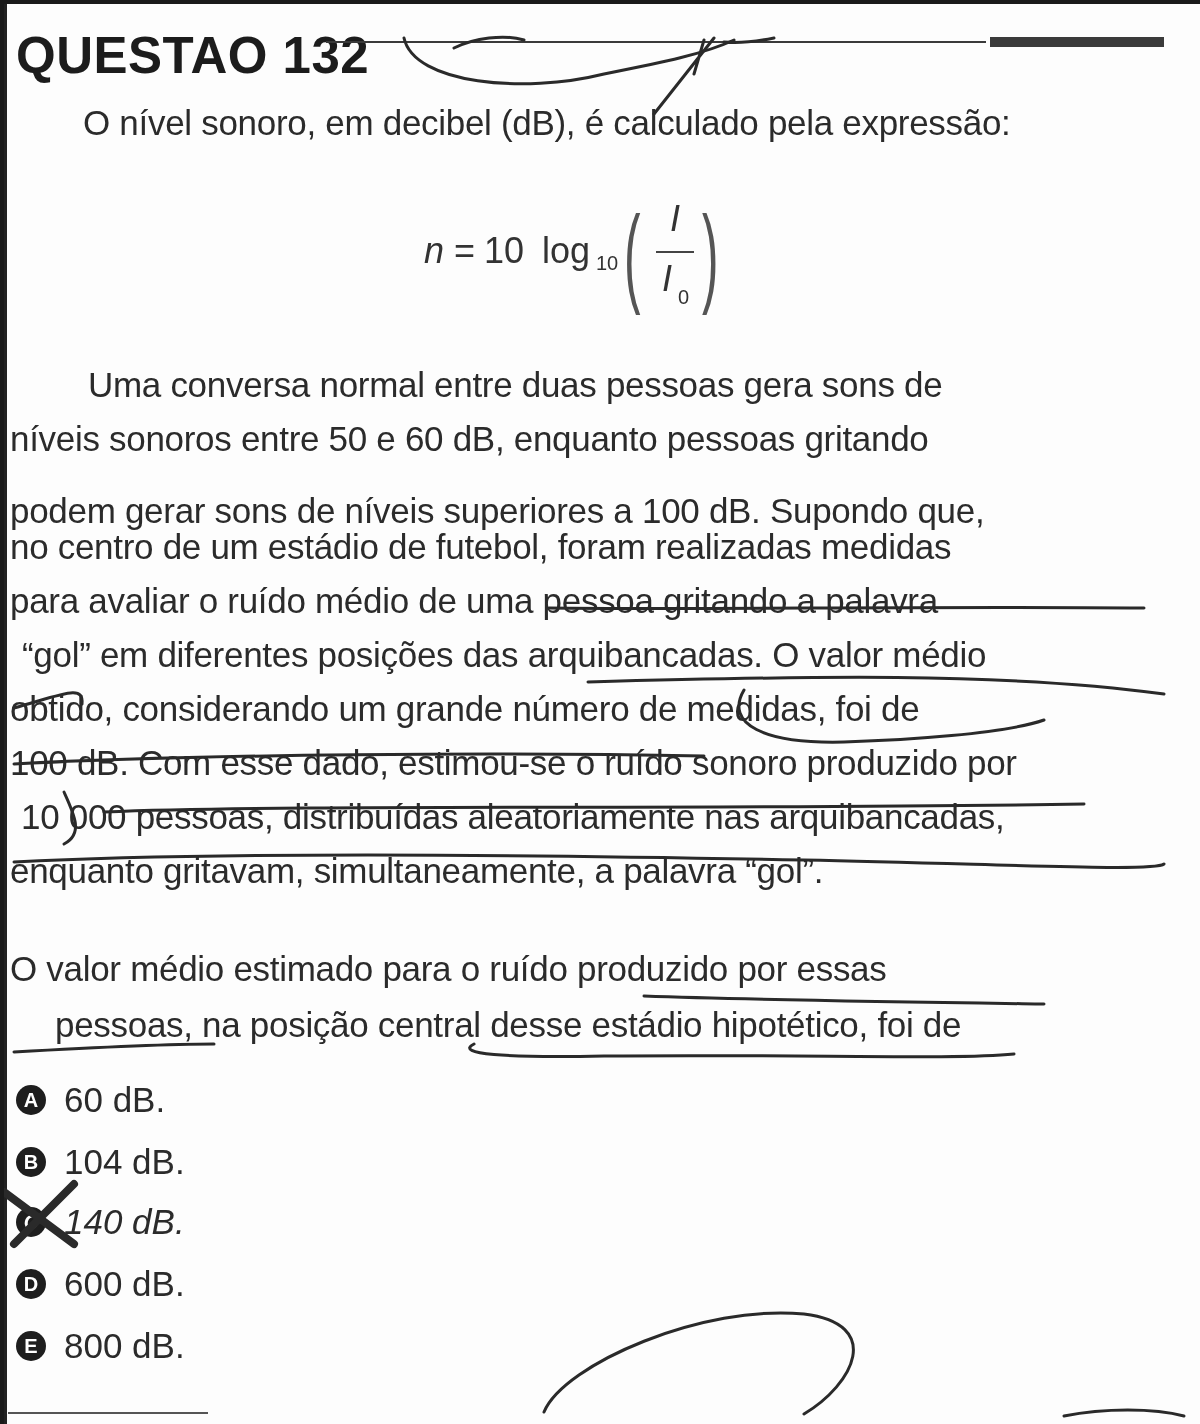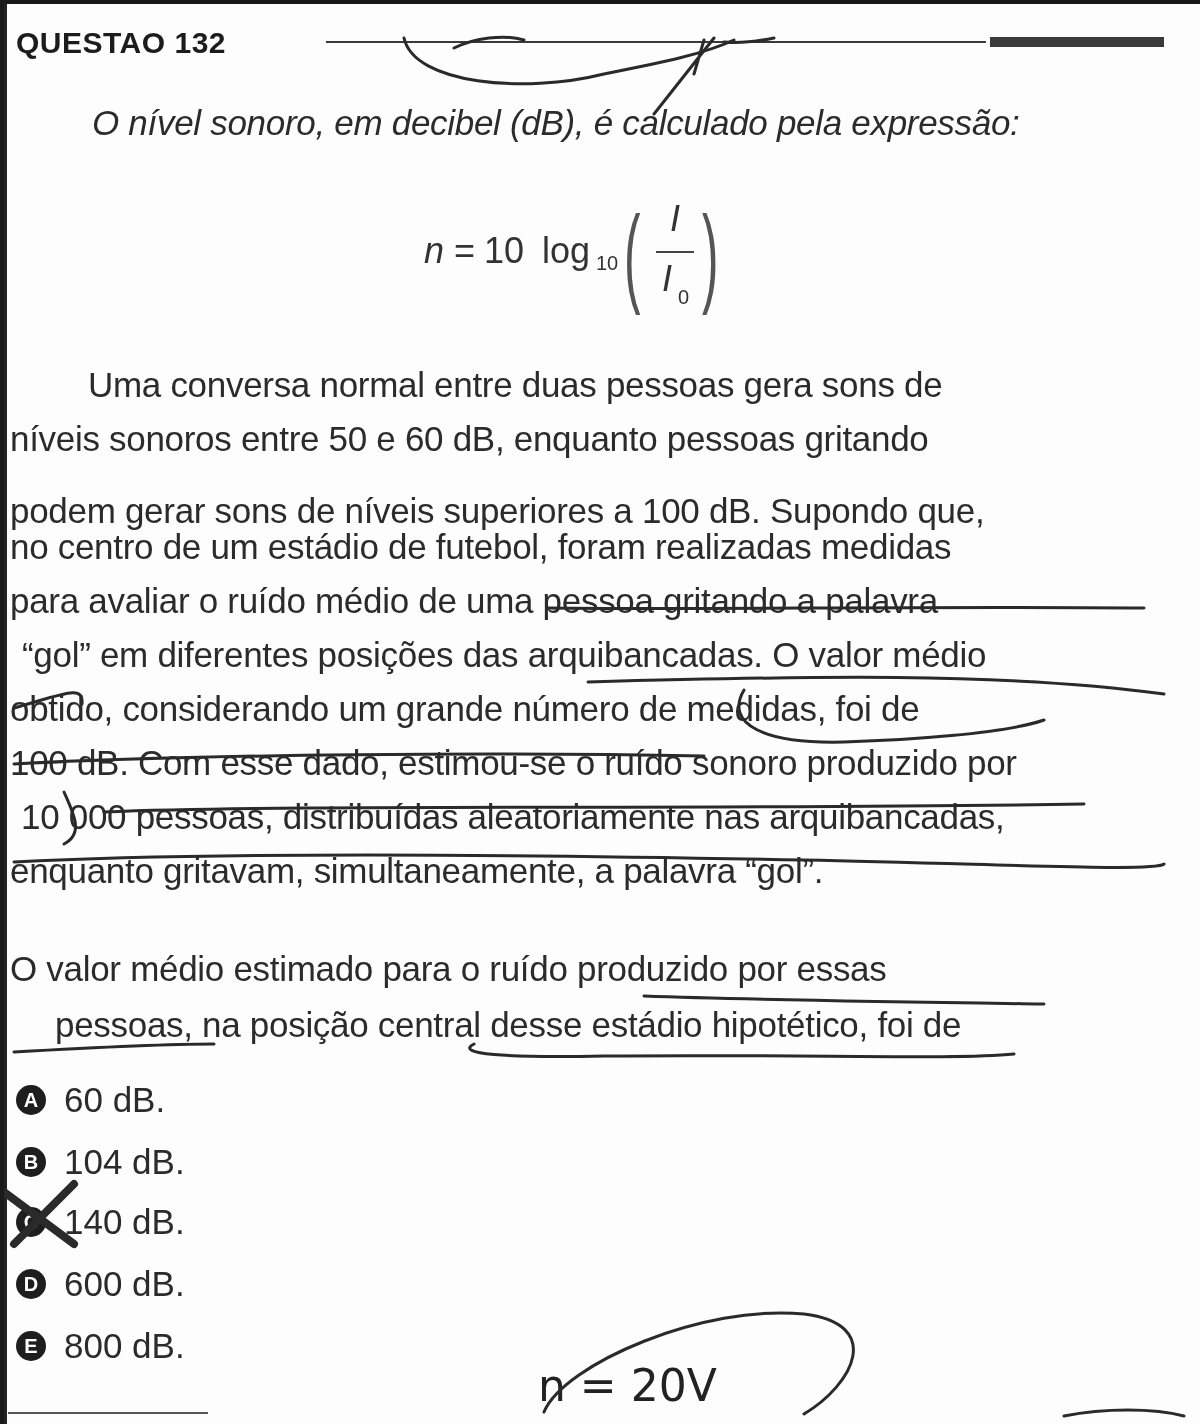--- a/index.html
+++ b/index.html
@@ -12,21 +12,21 @@
     position: absolute; left: 4px; top: 4px; width: 1196px; height: 1420px;
     background: #fdfdfd;
     font-family: "Liberation Sans", "DejaVu Sans", sans-serif;
     color: #2a2a2a;
   }
   .page-edge {
     position: absolute; left: 0; top: 0; width: 3px; height: 1420px; background: #222;
   }
   .q-title {
     position: absolute; left: 12px; top: 22px;
-    font-size: 30px; font-weight: bold; letter-spacing: 0.5px; color: #1c1c1c; text-align: center;
+    font-size: 51px; font-weight: bold; letter-spacing: 0.5px; color: #1c1c1c; text-align: center;
   }
   .rule-thin {
     position: absolute; left: 322px; top: 37px; width: 660px; height: 2px; background: #3a3a3a;
   }
   .rule-thick {
     position: absolute; left: 986px; top: 33px; width: 174px; height: 10px; background: #3b3b3b;
   }
   .text {
     position: absolute; font-size: 35px; line-height: 54px; white-space: nowrap; color: #2b2b2b;
     letter-spacing: -0.3px;
@@ -71,21 +71,21 @@
 </head>
 <body>
 
 <div class="page">
   <div class="page-edge"></div>
 
   <div class="q-title">QUESTAO 132</div>
   <div class="rule-thin"></div>
   <div class="rule-thick"></div>
 
-  <div class="text" style="left:88px; top:92px;font-style:italic;">O nível sonoro, em decibel (dB), é calculado pela expressão:</div>
+  <div class="text" style="left:79px; top:92px;">O nível sonoro, em decibel (dB), é calculado pela expressão:</div>
 
   <div class="formula">
     <span class="n">n</span>
     <span class="eq">=</span>
     <span class="ten">10</span>
     <span class="log">log</span>
     <span class="sub">10</span>
     <span class="paren-l">(</span>
     <span class="num">I</span>
     <span class="bar"></span>
@@ -114,35 +114,34 @@
 
   <div>
     <div class="option" style="top:1072px;">
       <span class="opt-badge">A</span>
       <span>60 dB.</span>
     </div>
     <div class="option" style="top:1134px;">
       <span class="opt-badge">B</span>
       <span>104 dB.</span>
     </div>
-    <div class="option" style="top:1194px;">
+    <div class="option" style="top:1194px;font-style:italic;">
       <span class="opt-badge">C</span>
       <span>140 dB.</span>
     </div>
     <div class="option" style="top:1256px;">
       <span class="opt-badge">D</span>
       <span>600 dB.</span>
     </div>
     <div class="option" style="top:1318px;">
       <span class="opt-badge">E</span>
       <span>800 dB.</span>
     </div>
   </div>
 
-  <div class="handwriting" style="left:534px; top:1356px;">n = 20V</div>
   <div class="bottom-rule"></div>
 
   <svg class="ink" viewBox="0 0 1196 1420">
     <path d="M400 34 C410 80, 520 90, 600 70 C660 58, 700 50, 730 36"></path>
     <path d="M450 44 C470 34, 500 30, 520 36"></path>
     <path d="M710 34 L650 110 M700 36 L690 70 M720 38 C740 40, 760 36, 770 34"></path>
     <path d="M545 604 C700 606, 900 602, 1140 604"></path>
     <path d="M584 678 C800 672, 1000 668, 1160 690"></path>
     <path d="M10 704 C60 690, 80 680, 78 700"></path>
     <path d="M10 760 C200 750, 500 748, 700 752"></path>

